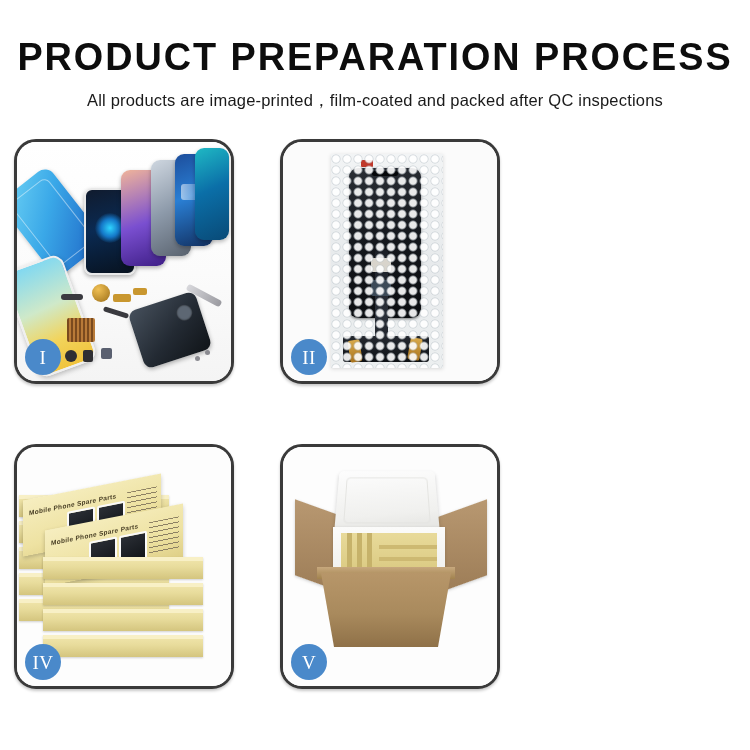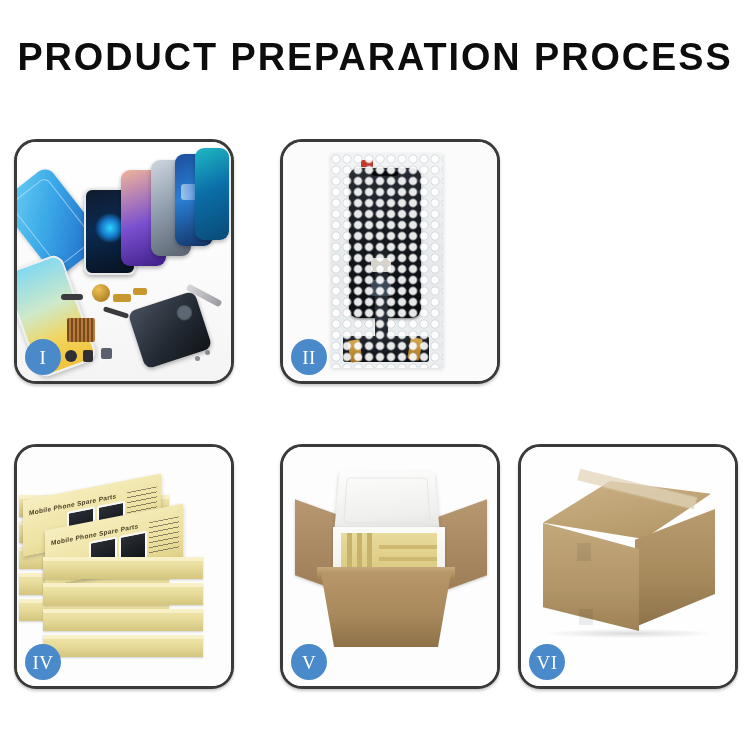--- a/index.html
+++ b/index.html
@@ -274,20 +274,21 @@
   .cshadow{position:absolute;left:26px;top:182px;width:164px;height:9px;
     background:radial-gradient(ellipse at center,rgba(0,0,0,.14),rgba(0,0,0,0) 74%);}
 </style>
 </head>
 <body>
 
 <div class="page">
 
   <div class="header">
     <div class="title">PRODUCT PREPARATION PROCESS</div>
+    <div class="subtitle">All products are image-printed，film-coated and packed after QC inspections</div>
   </div>
 
   <div class="grid">
 
     <div class="panel r0 c0">
       <div class="stage p1bg">
         <div class="ph blue-back"></div>
         <div class="ph glass"></div>
         <div class="ph purple"></div>
         <div class="ph silver"></div>
@@ -392,27 +393,15 @@
           <div class="h" style="top:12px"></div>
           <div class="h" style="top:24px"></div>
           <div class="h" style="top:36px"></div>
         </div>
         <div class="cartonrim"></div>
         <div class="cartonbody"></div>
       </div>
       <div class="badge">V</div>
     </div>
 
-    <div class="panel r1 c2">
-      <div class="stage p6bg">
-        <div class="ctopface"></div>
-        <div class="ctape"></div>
-        <div class="csideface"></div>
-        <div class="cfrontface"></div>
-        <div class="cflap f1"></div>
-        <div class="cflap f2"></div>
-        <div class="cshadow"></div>
-      </div>
-      <div class="badge">VI</div>
-    </div>
 
   </div>
 </div>
 
 </body></html>

